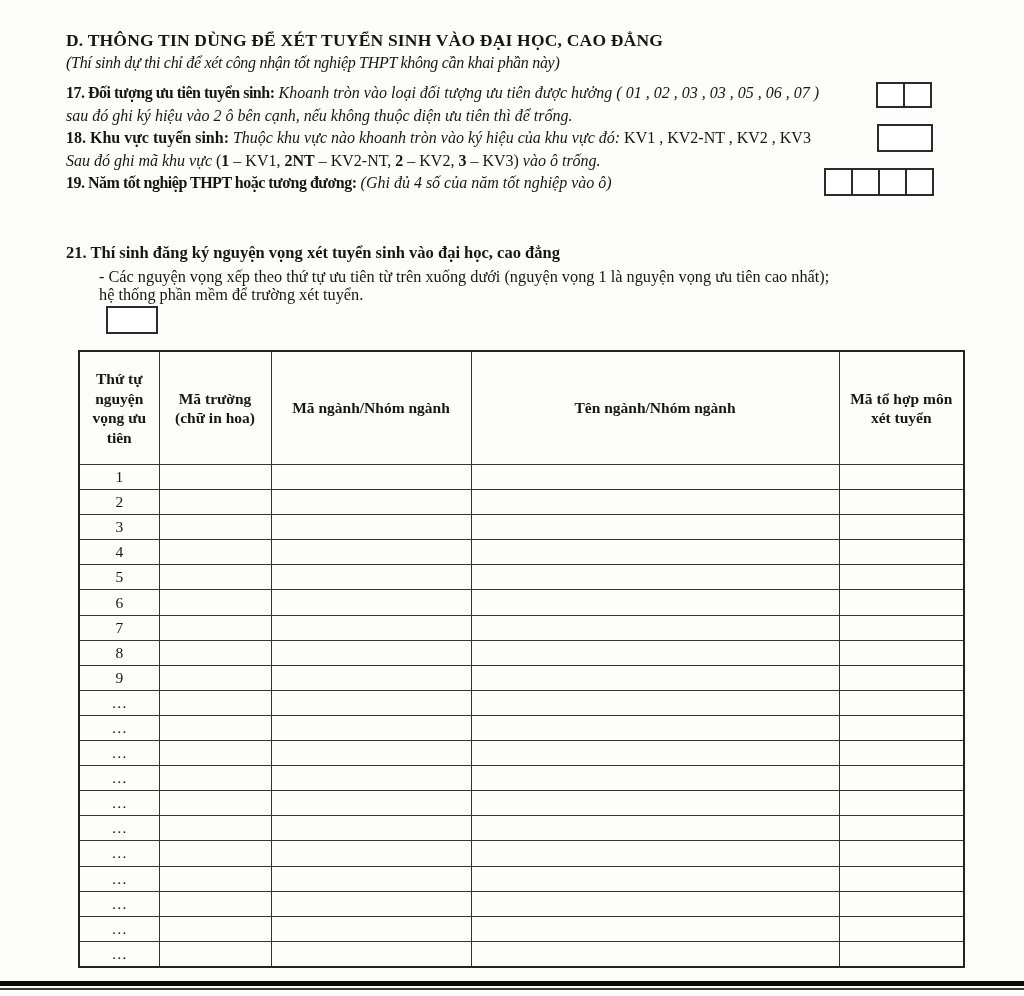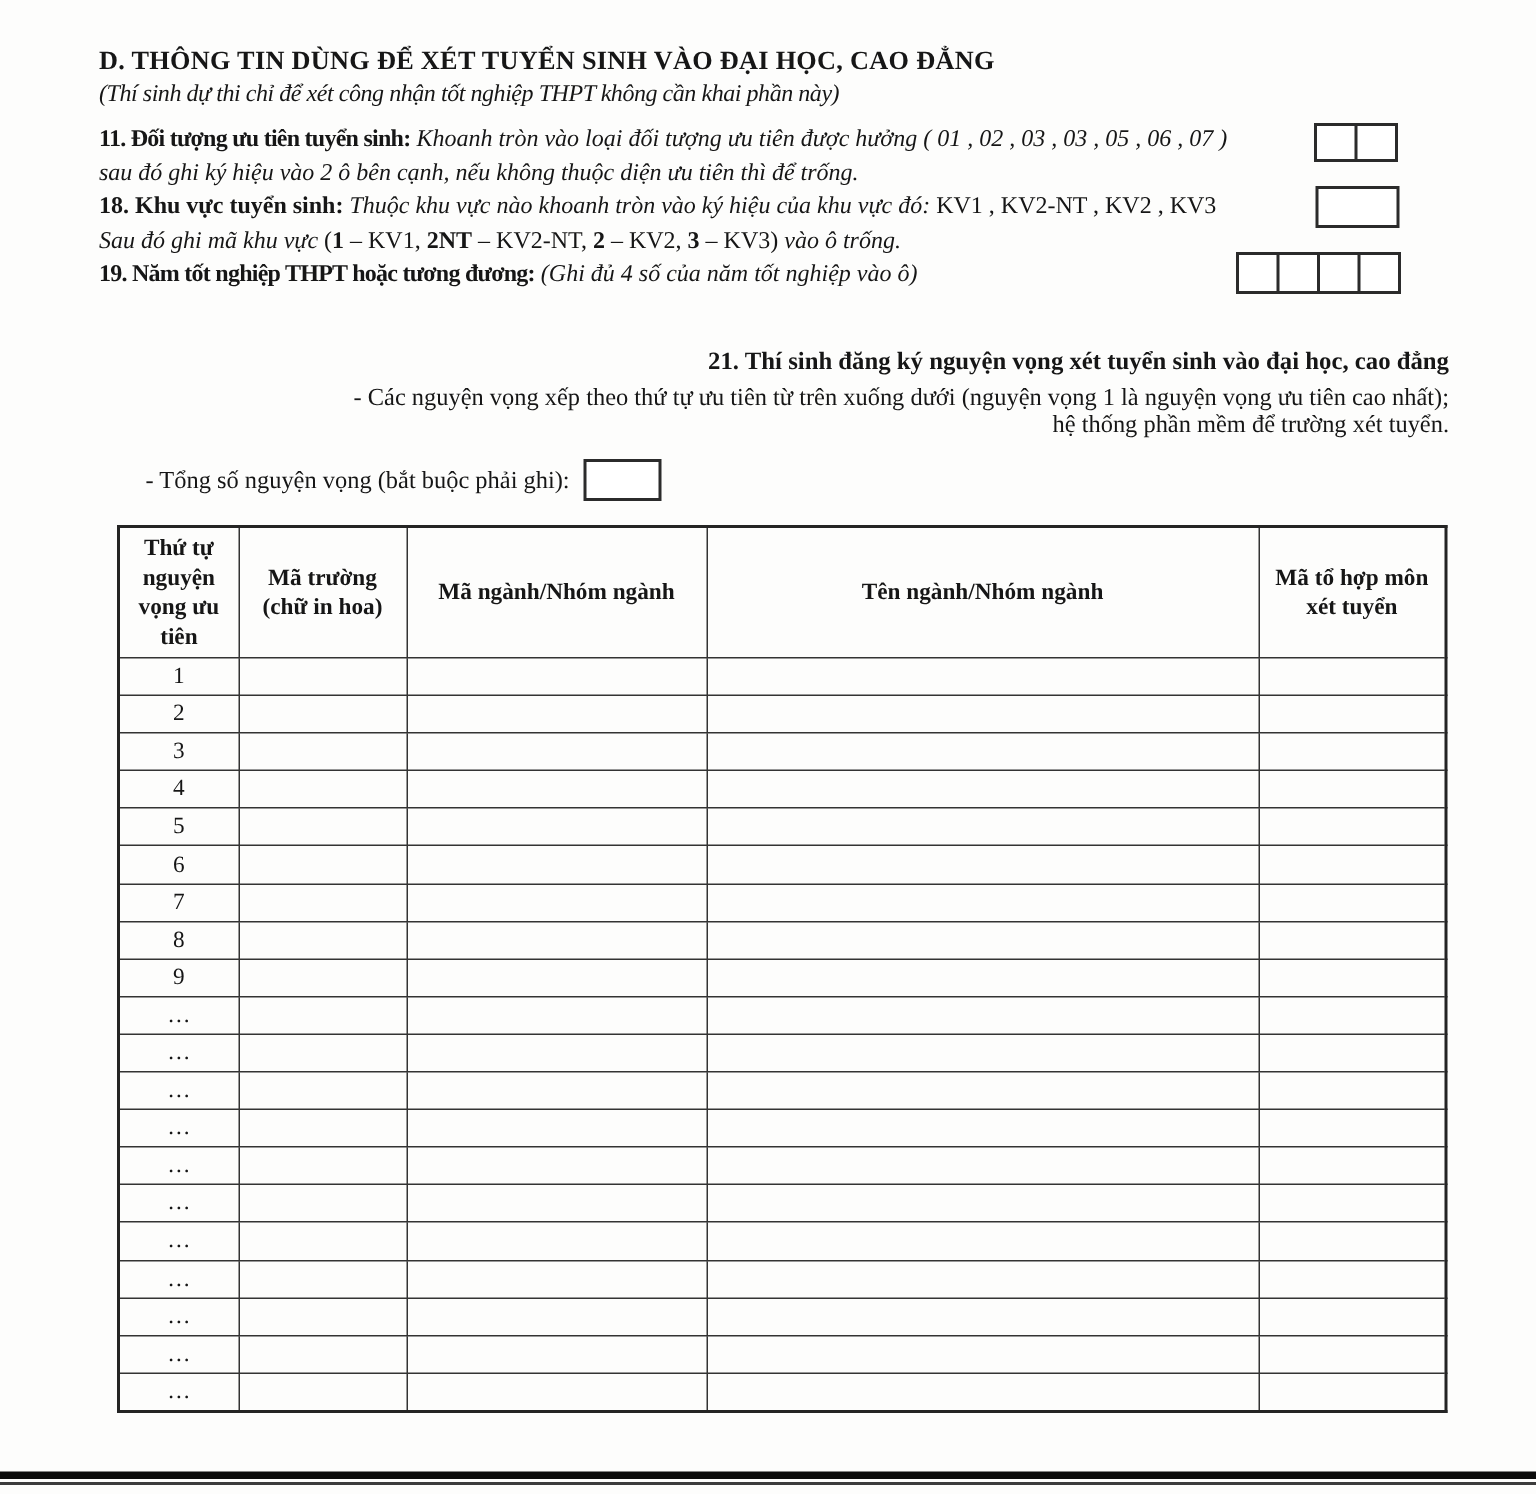--- a/index.html
+++ b/index.html
@@ -14,21 +14,21 @@
   .abs { position:absolute; }
 
   .title { left:66px; top:30px; font-size:17.5px; font-weight:bold; letter-spacing:0.2px; white-space:nowrap; }
   .subtitle { left:66px; top:54px; font-size:16px; font-style:italic; letter-spacing:-0.3px; white-space:nowrap; }
 
   .block { left:66px; font-size:16px; line-height:23px; }
   .q17 { top:81px; width:812px; }
   .q18 { top:126px; width:830px; }
   .q19 { top:171px; width:760px; white-space:nowrap; }
   .q20 { top:201px; width:880px; font-size:16.5px; font-weight:bold; display:flex; align-items:center; white-space:nowrap; }
-  .q21 { top:232px; width:900px; font-size:16.3px; line-height:18px;text-align:right; }
+  .q21 { top:244px; width:900px; font-size:16.3px; line-height:18px; }
   .q21 .hd { font-weight:bold; font-size:16.5px; margin-bottom:6px; }
   .q21 .bullet { padding-left:33px; }
   .totalline { left:97px; top:306px; display:flex; align-items:center; font-size:16.3px; }
 
   
   .cellgroup { display:flex; border:2px solid #2b2b2b; background:#fff; }
   .cellgroup .cell { width:25px; height:22px; border-left:2px solid #2b2b2b; }
   .cellgroup .cell:first-child { border-left:none; }
   .g17 { left:876px; top:82px; }
   .g18 { left:877px; top:124px; width:52px; height:24px; border:2px solid #2b2b2b; background:#fff; }
@@ -39,37 +39,37 @@
   .m-cd { margin-left:32px; } .m-b2 { margin-left:30px; }
   .m-dh { margin-left:40px; } .m-b3 { margin-left:30px; }
   .totalbox { width:48px; height:24px; border:2px solid #2b2b2b; background:#fff; margin-left:9px; }
 
   
   .wishtable { left:78px; top:350px; }
   table { border-collapse:collapse; table-layout:fixed; width:885px; border:2px solid #242424; }
   th, td { border:1.8px solid #333; }
   th {
     font-size:15.5px; font-weight:bold; text-align:center; vertical-align:middle;
-    line-height:19.5px; padding:3px 4px; height:80px; background:#fdfdfc;
+    line-height:19.5px; padding:16px 4px; height:80px; background:#fdfdfc;
   }
   td { height:24.1px; font-size:15.5px; text-align:center; vertical-align:middle; padding:0; background:#fdfdfc; }
 
   .rule1 { left:0; top:981px; width:1024px; height:5px; background:#0b0b0b; }
   .rule2 { left:0; top:988px; width:1024px; height:2px; background:#3c3c3c; }
 </style>
 </head>
 <body>
 
 <div class="page">
 
   <div class="abs subtitle">(Thí sinh dự thi chỉ để xét công nhận tốt nghiệp THPT không cần khai phần này)</div>
   <div class="abs title">D. THÔNG TIN DÙNG ĐỂ XÉT TUYỂN SINH VÀO ĐẠI HỌC, CAO ĐẲNG</div>
 
   <div class="abs block q17">
-    <span class="b cond">11. Đối tượng ưu tiên tuyển sinh:</span>
+    <span class="b cond">17. Đối tượng ưu tiên tuyển sinh:</span>
     <span class="i">Khoanh tròn vào loại đối tượng ưu tiên được hưởng ( 01 , 02 , 03 , 03 , 05 , 06 , 07 )</span>
     <div class="i">sau đó ghi ký hiệu vào 2 ô bên cạnh, nếu không thuộc diện ưu tiên thì để trống.</div>
   </div>
   <div class="abs cellgroup g17">
     <div class="cell"></div>
     <div class="cell"></div>
   </div>
 
   <div class="abs block q18">
     <div>
@@ -92,21 +92,20 @@
     <div class="cell"></div>
   </div>
 
 
   <div class="abs block q21">
     <div class="hd">21. Thí sinh đăng ký nguyện vọng xét tuyển sinh vào đại học, cao đẳng</div>
     <div class="bullet">- Các nguyện vọng xếp theo thứ tự ưu tiên từ trên xuống dưới (nguyện vọng 1 là nguyện vọng ưu tiên cao nhất);</div>
     <div class="bullet">hệ thống phần mềm để trường xét tuyển.</div>
   </div>
   <div class="abs totalline">
-    <span>- Tổng số nguyện vọng (bắt buộc phải ghi):</span>
     <span class="totalbox"></span>
   </div>
 
   <div class="abs wishtable">
     <table>
       <colgroup>
         <col style="width:80px">
           <col style="width:112px">
           <col style="width:200px">
           <col style="width:368px">

